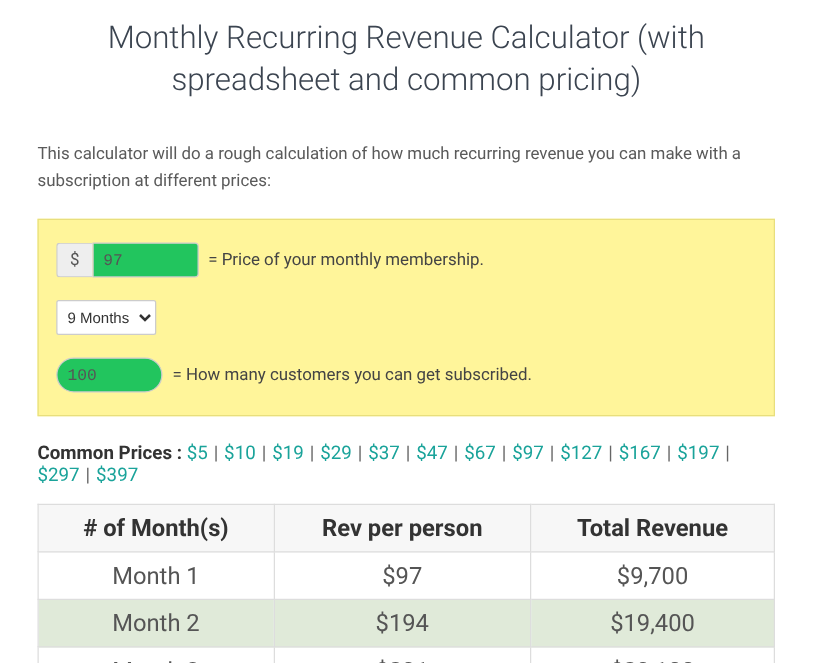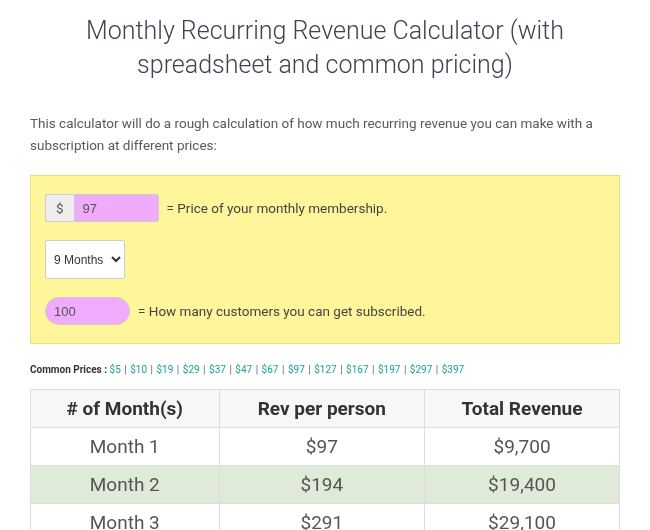--- a/index.html
+++ b/index.html
@@ -53,40 +53,41 @@
     height: 28px;
     display: inline-flex;
     align-items: center;
   }
   input[type="text"] {
     border: 1px solid #ccc;
     height: 28px;
     padding: 3px 8px;
     font-size: 13px;
     width: 85px;
-    background: #f0abfc;
+    background: #22c55e;
     color: #555;
+    font-family: Liberation Mono, monospace;
   }
   .price-input { border-radius: 0 3px 3px 0; }
   .plain-input { border-radius: 14px; }
   select {
     border: 1px solid #ccc;
     background: #fff;
-    height: 39px;
+    height: 28px;
     font-size: 12px;
     padding: 1px 4px;
     color: #333;
     border-radius: 2px;
   }
   .eq {
     margin: 0 6px 0 8px;
     text-align: right;
   }
   .common {
-    font-size: 10px;
+    font-size: 15px;
     color: #333;
     margin-bottom: 14px;
   }
   .common strong { font-weight: 700; }
   .common a {
     color: #1aa39a;
     text-decoration: none;
   }
   .sep { color: #666; margin: 0 1px; }
   table {

